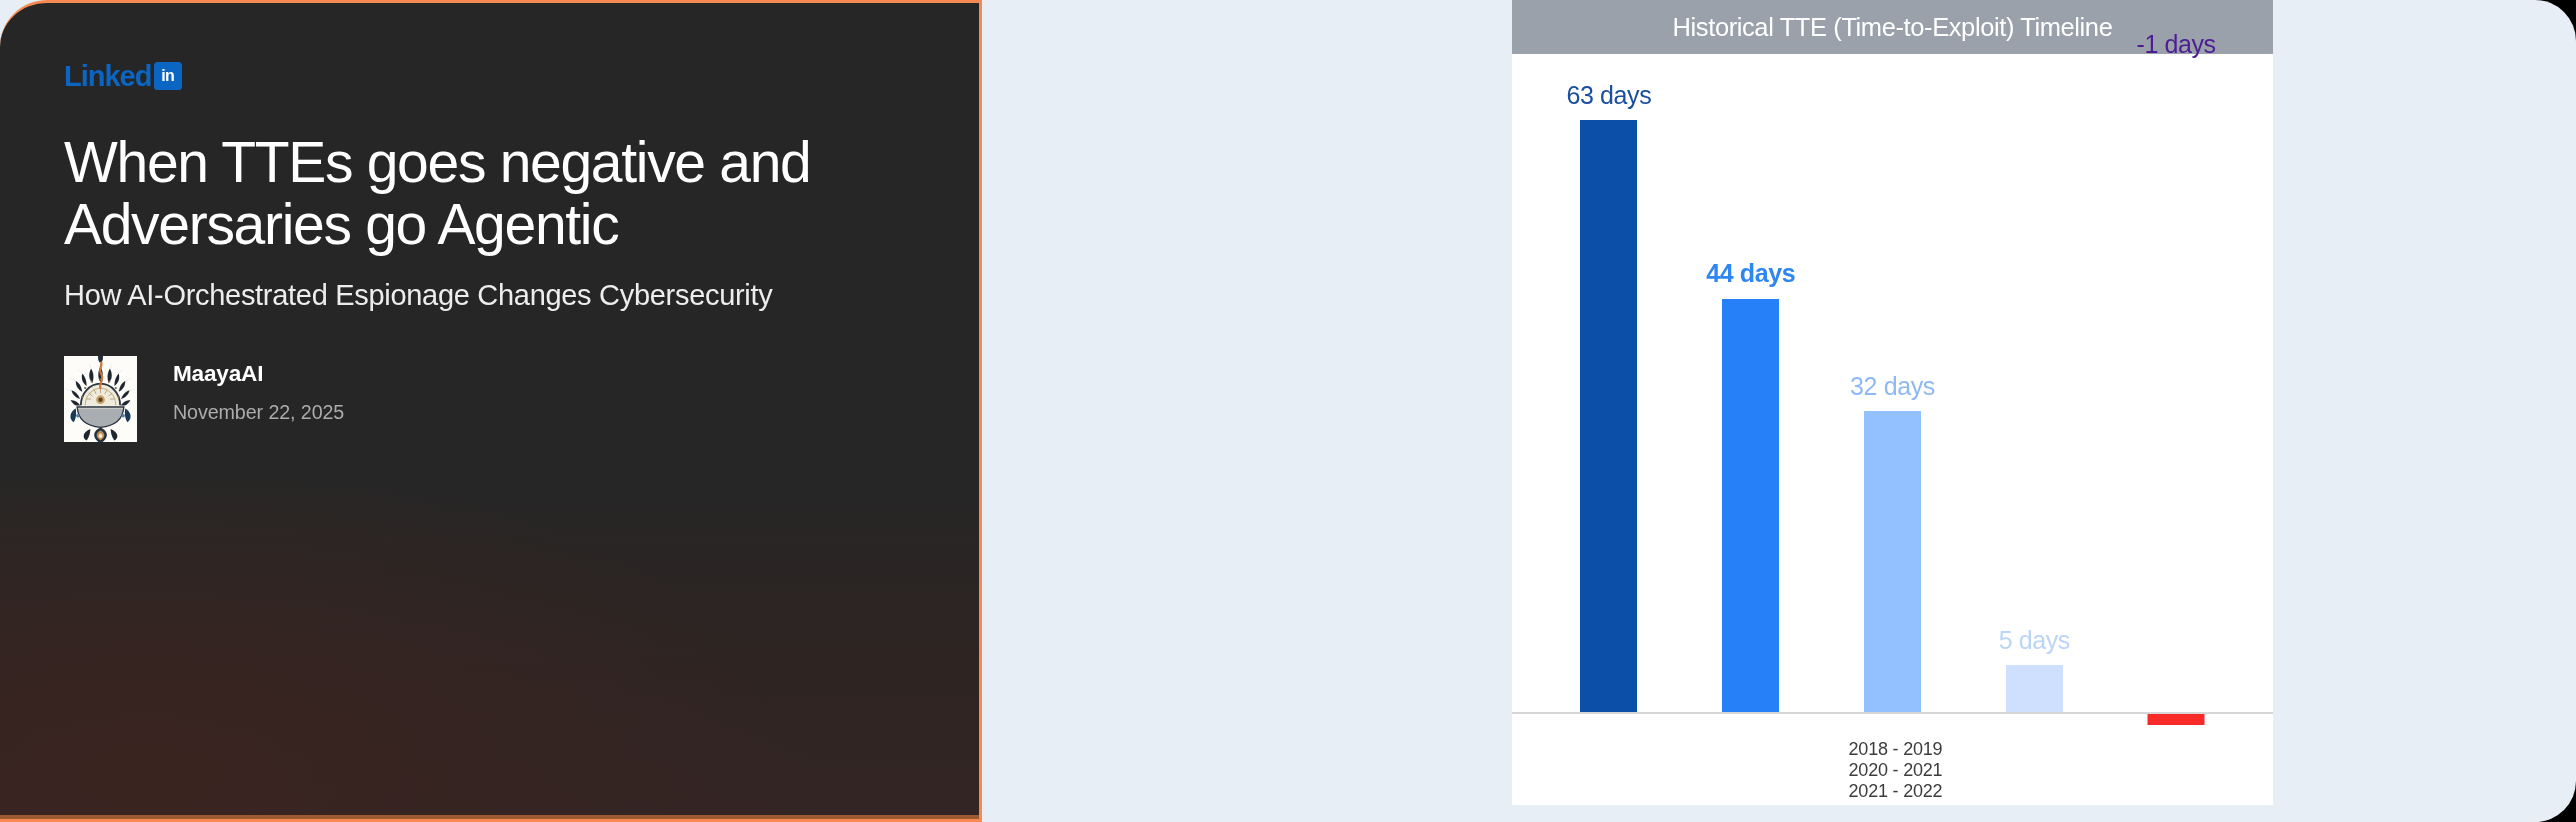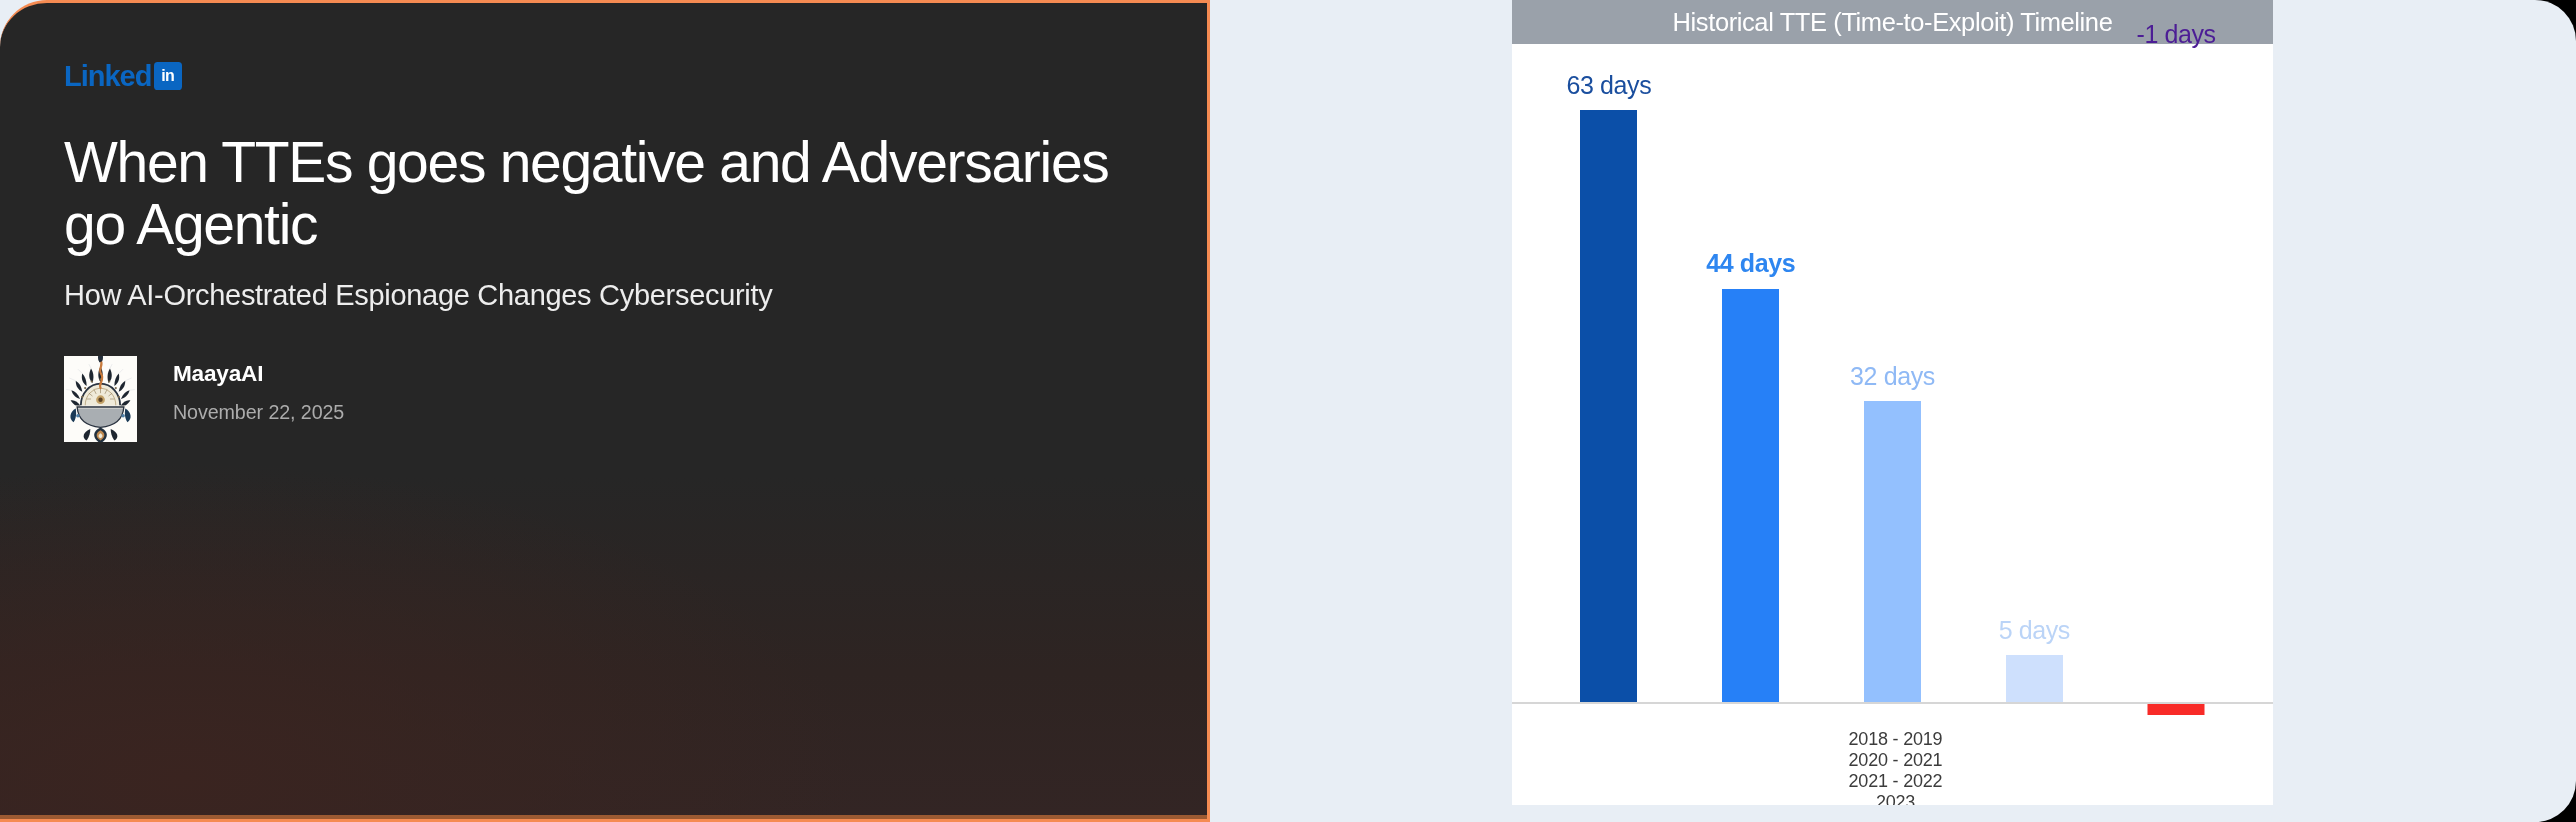--- a/index.html
+++ b/index.html
@@ -15,21 +15,21 @@
     position:relative;
     width:2576px; height:822px;
     background:#E8EEF5;
     border-radius:0 41px 41px 0;
     overflow:hidden;
   }
 
   
   #left-card{
     position:absolute; left:0; top:0;
-    width:1210px; height:822px;
+    width:982px; height:822px;
     background:
       radial-gradient(ellipse 1092px 510px at 15% 95%, #3a2420 0%, rgba(58,36,32,0) 62%),
       linear-gradient(180deg,#262626 0%,#262626 58%,#2e2422 82%,#332524 100%);
     border:3.6px solid #F58B52;
     border-left:none; border-top-width:3.6px;
     border-radius:47px 0 0 0;
     padding:57px 0 0 64px;
     overflow:hidden;
   }
   
@@ -95,21 +95,21 @@
   }
 
   
   #chart-panel{
     position:absolute; left:1512px; top:0;
     width:761px; height:805px;
     background:#FFFFFF;
     overflow:hidden;
   }
   #chart-title-bar{
-    height:44px; background:#9AA1AA;
+    height:54px; background:#9AA1AA;
     display:flex; align-items:center; justify-content:center;
   }
   #chart-title{
     color:#FFFFFF; font-size:25.5px; font-weight:400; letter-spacing:-0.4px;
     white-space:nowrap;
   }
 
   
   #plot{
     position:relative;

